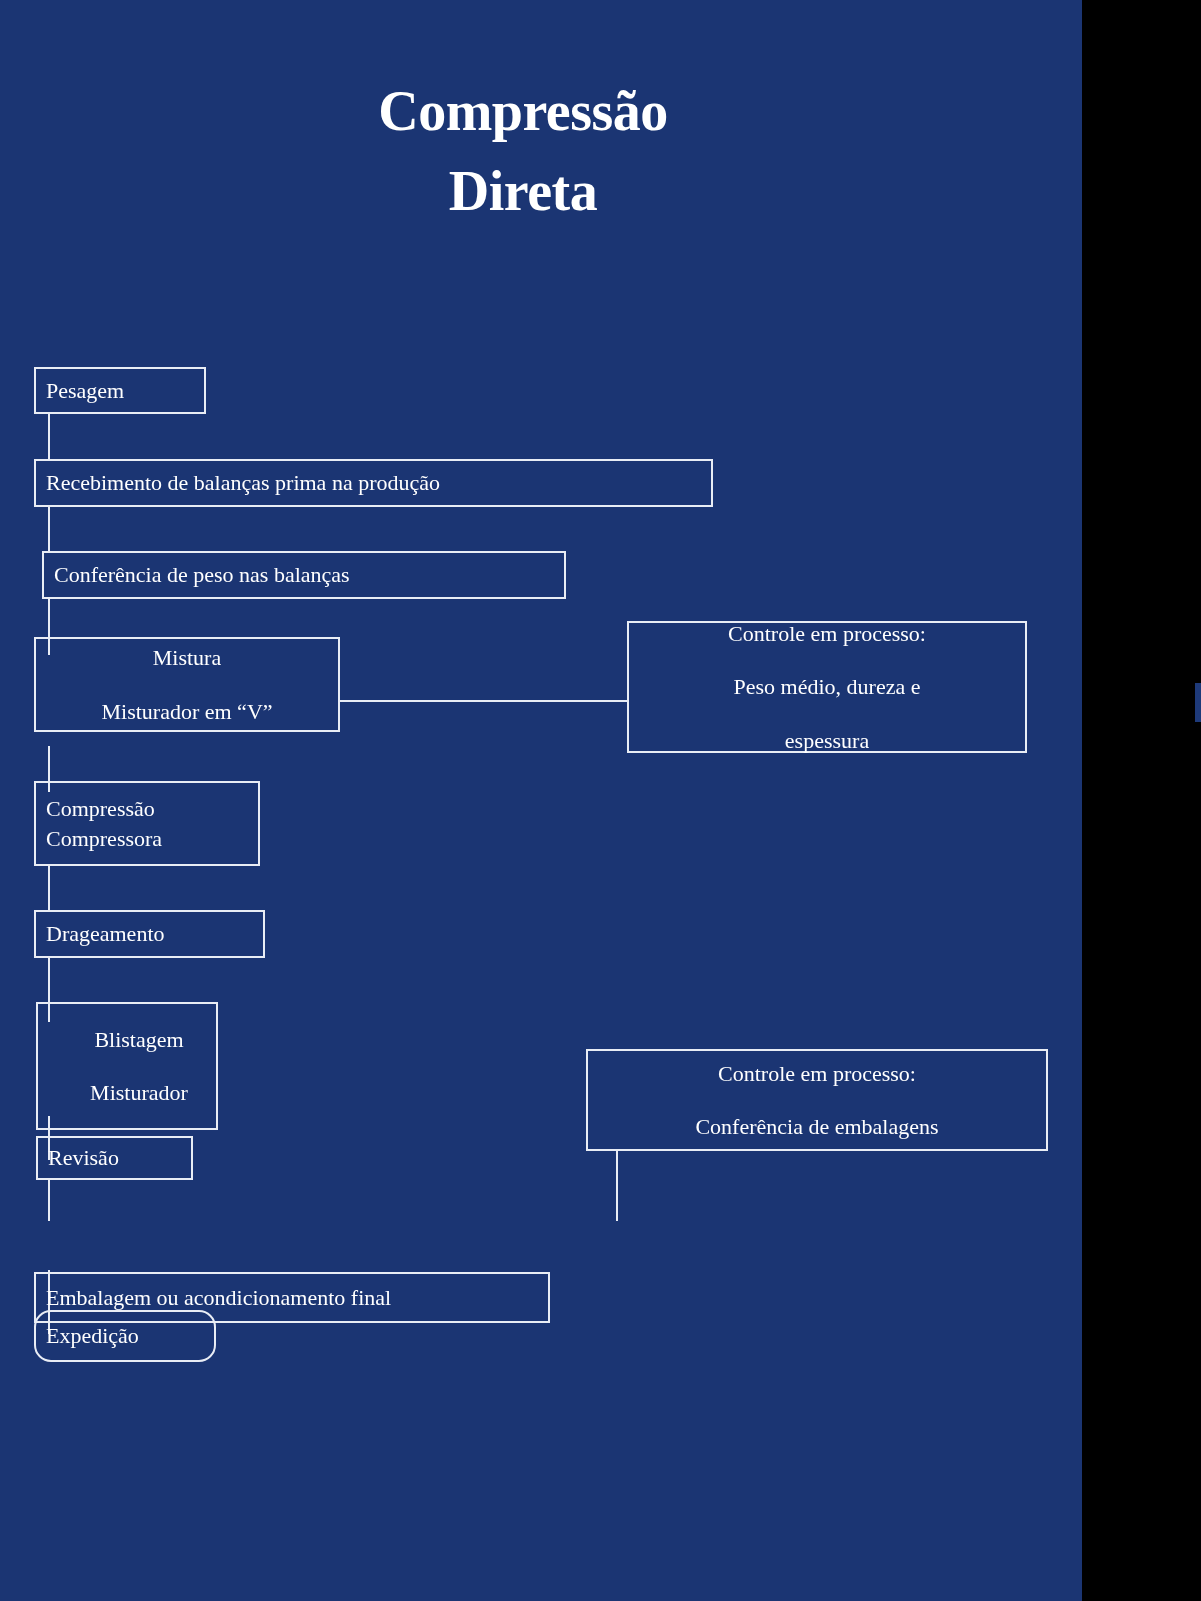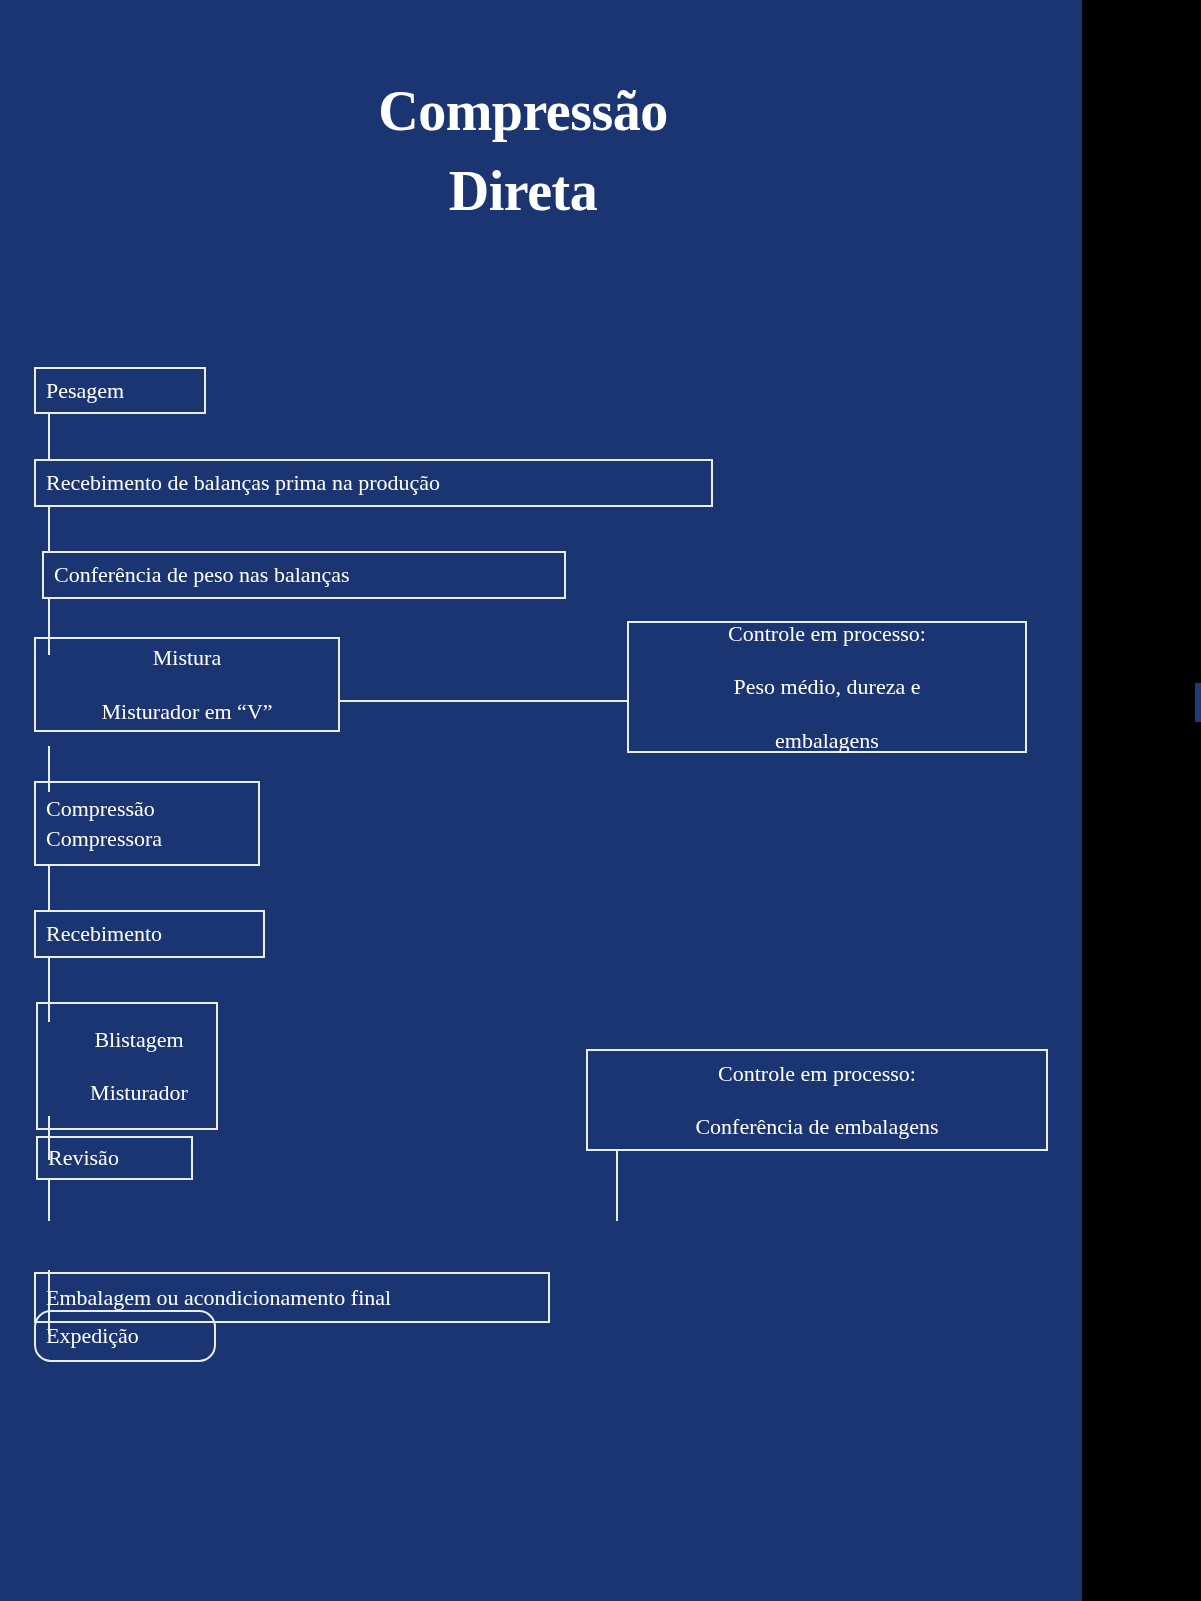--- a/index.html
+++ b/index.html
@@ -126,30 +126,30 @@
   </div>
 
   <div class="node center-text" style="left:34px; top:637px; width:306px; height:95px;">
     <span class="line">Mistura</span>
     <span class="line">Misturador em “V”</span>
   </div>
 
   <div class="node center-text" style="left:627px; top:621px; width:400px; height:132px;">
     <span class="line">Controle em processo:</span>
     <span class="line">Peso médio, dureza e</span>
-    <span class="line">embalagens</span>
+    <span class="line">espessura</span>
   </div>
 
   <div class="node left-text" style="left:34px; top:781px; width:226px; height:85px;">
     <span class="line">Compressão</span>
     <span class="line">Compressora</span>
   </div>
 
   <div class="node left-text" style="left:34px; top:910px; width:231px; height:48px;">
-    <span class="line">Recebimento</span>
+    <span class="line">Drageamento</span>
   </div>
 
   <div class="node center-text" style="left:36px; top:1002px; width:182px; height:128px;padding-left:24px;">
     <span class="line">Blistagem</span>
     <span class="line">Misturador</span>
   </div>
 
   <div class="node center-text" style="left:586px; top:1049px; width:462px; height:102px;">
     <span class="line">Controle em processo:</span>
     <span class="line">Conferência de embalagens</span>

